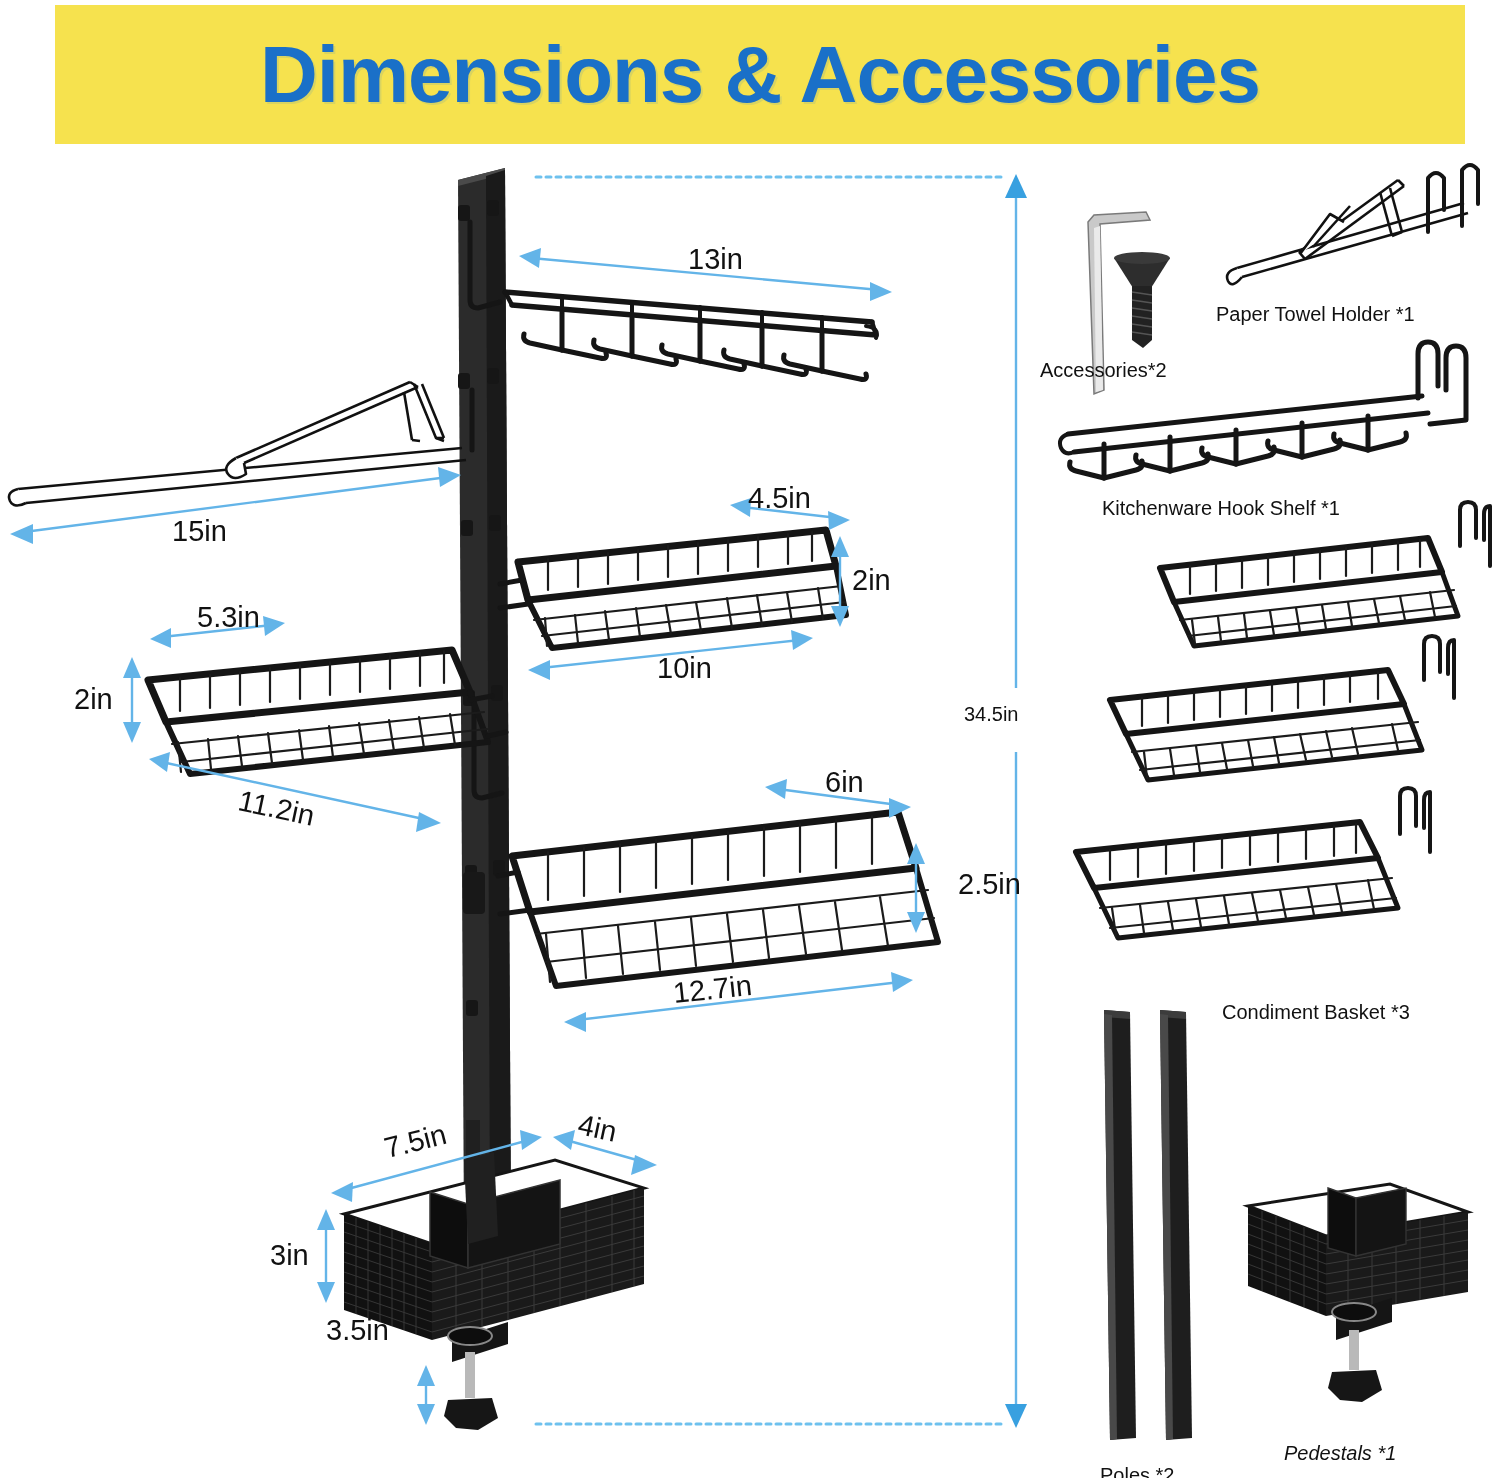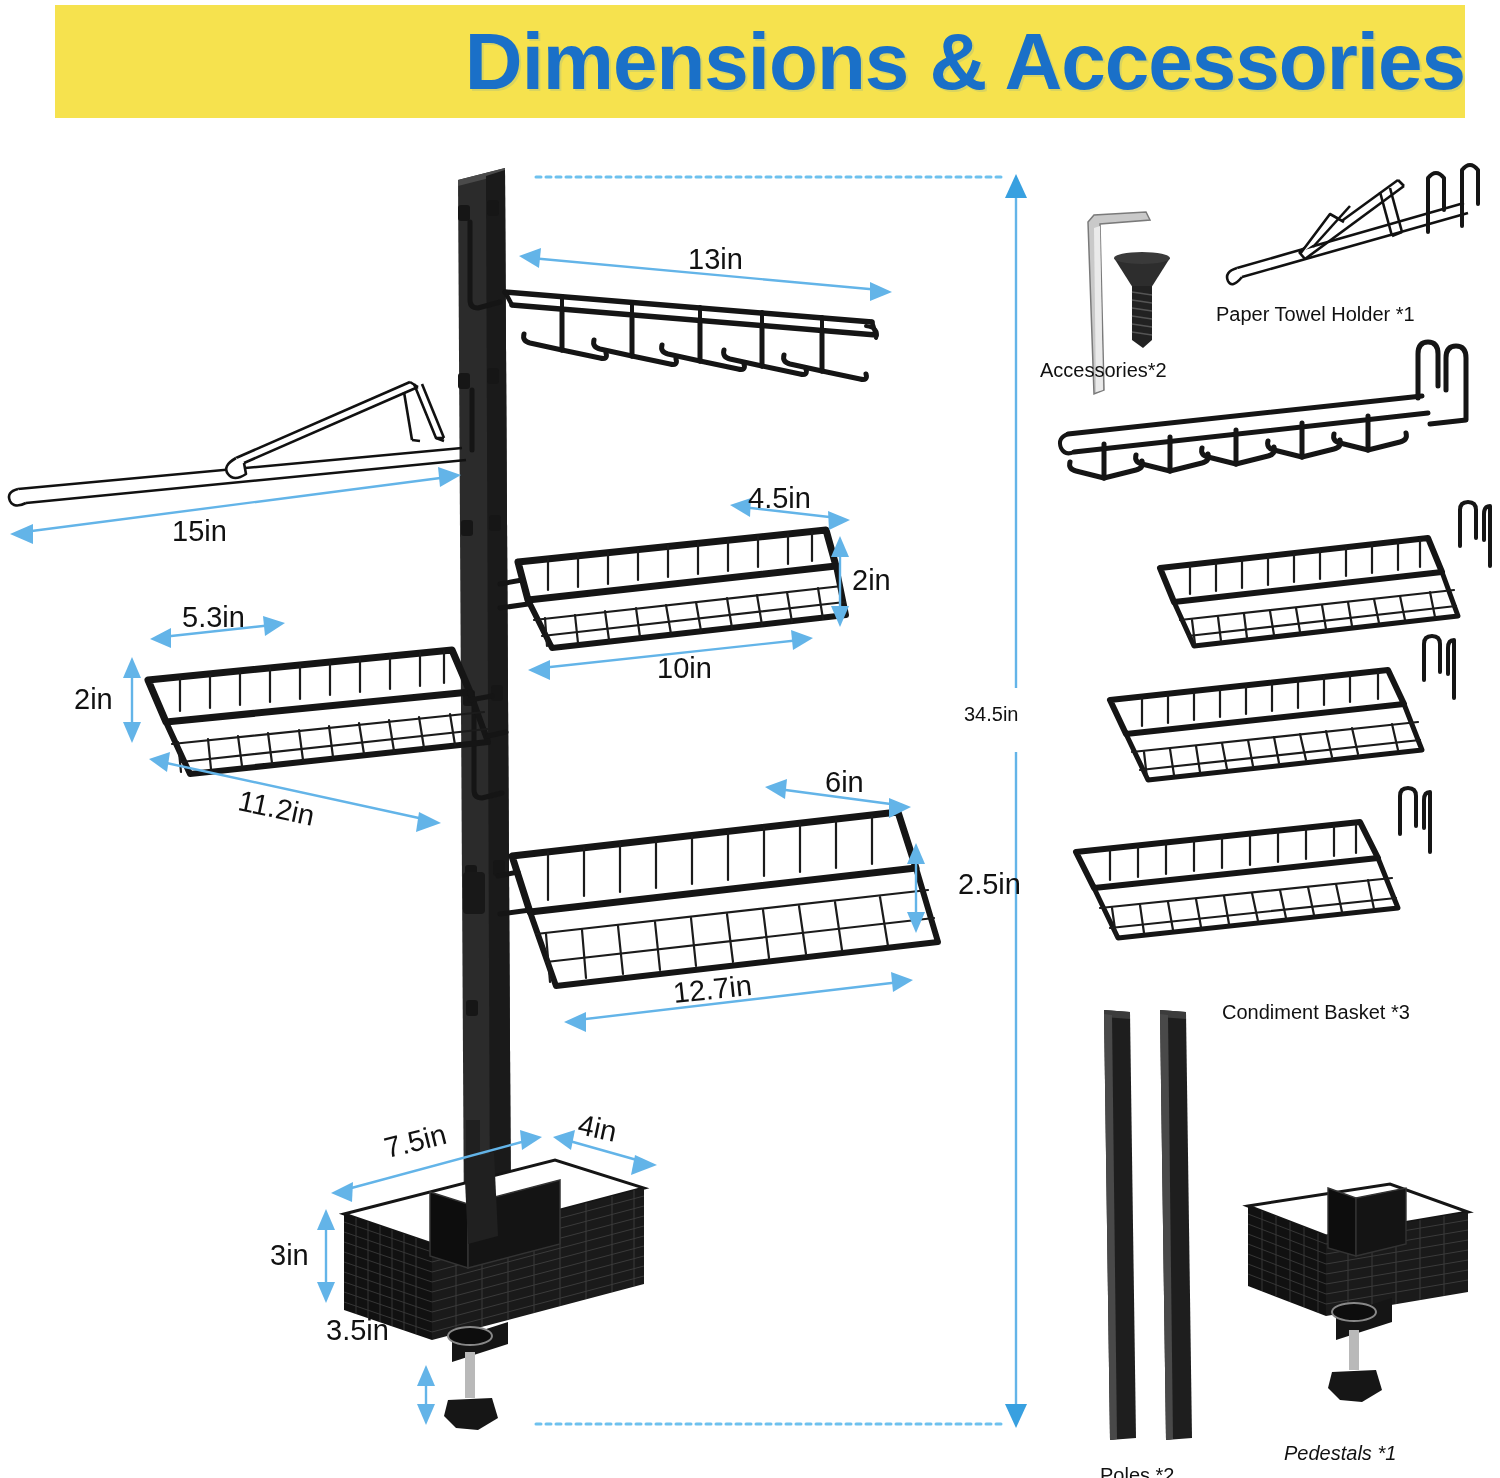--- a/index.html
+++ b/index.html
@@ -7,23 +7,23 @@
     width: 1500px; height: 1478px;
     background: #ffffff;
     font-family: "Liberation Sans", sans-serif;
     overflow: hidden;
   }
   #page { position: relative; width: 1500px; height: 1478px; background: #fff; }
 
   
   #banner {
     position: absolute; left: 55px; top: 5px;
-    width: 1410px; height: 113px;
+    width: 1410px; height: 139px;
     background: #f6e24e;
-    display: flex; align-items: center; justify-content: flex-end;
+    display: flex; align-items: center; justify-content: center;
   }
   #banner-title {
     font-size: 80px; font-weight: bold; color: #1a70c8;
     letter-spacing: -1px; white-space: nowrap;
     text-shadow: 2px 2px 0 rgba(150,180,140,.30);
     font-family: "Liberation Sans", sans-serif;
   }
 
   
   .dimlabel {
@@ -509,31 +509,32 @@
       <rect x="1349" y="1330" width="10" height="40" fill="#b9b9b9"></rect>
       <path d="M1332,1372 L1376,1370 L1382,1390 L1362,1402 L1340,1400 L1328,1388 Z" fill="#161616"></path>
     </g>
   </svg>
 
   <div class="dimlabel" style="left:688px; top:243px;">13in</div>
   <div class="dimlabel" style="left:172px; top:515px;">15in</div>
   <div class="dimlabel" style="left:748px; top:482px;">4.5in</div>
   <div class="dimlabel" style="left:852px; top:564px;">2in</div>
   <div class="dimlabel" style="left:657px; top:652px;">10in</div>
-  <div class="dimlabel" style="left:182px; top:601px;">5.3in</div>
+  <div class="dimlabel" style="left:197px; top:601px;">5.3in</div>
   <div class="dimlabel" style="left:74px;  top:683px;">2in</div>
   <div class="dimlabel" style="left:238px; top:792px; transform:rotate(12deg);">11.2in</div>
   <div class="dimlabel" style="left:825px; top:766px;">6in</div>
   <div class="dimlabel" style="left:928px; top:868px;margin-left:30px;">2.5in</div>
   <div class="dimlabel" style="left:673px; top:973px; transform:rotate(-6deg);">12.7in</div>
   <div class="dimlabel" style="left:964px; top:703px; font-size:20px;">34.5in</div>
   <div class="dimlabel" style="left:384px; top:1125px; transform:rotate(-14deg);">7.5in</div>
   <div class="dimlabel" style="left:578px; top:1112px; transform:rotate(12deg);">4in</div>
   <div class="dimlabel" style="left:270px; top:1239px;">3in</div>
   <div class="dimlabel" style="left:326px; top:1314px;">3.5in</div>
 
   <div class="partlabel" style="left:1040px; top:335px;">Accessories*2</div>
   <div class="partlabel" style="left:1216px; top:279px;">Paper Towel Holder *1</div>
+  <div class="partlabel" style="left:1102px; top:473px;">Kitchenware Hook Shelf *1</div>
   <div class="partlabel" style="left:1222px; top:977px;">Condiment Basket *3</div>
   <div class="partlabel" style="left:1100px; top:1440px;">Poles *2</div>
   <div class="partlabel" style="left:1284px; top:1418px;font-style:italic;">Pedestals *1</div>
 
 </div>
 
 </body></html>

